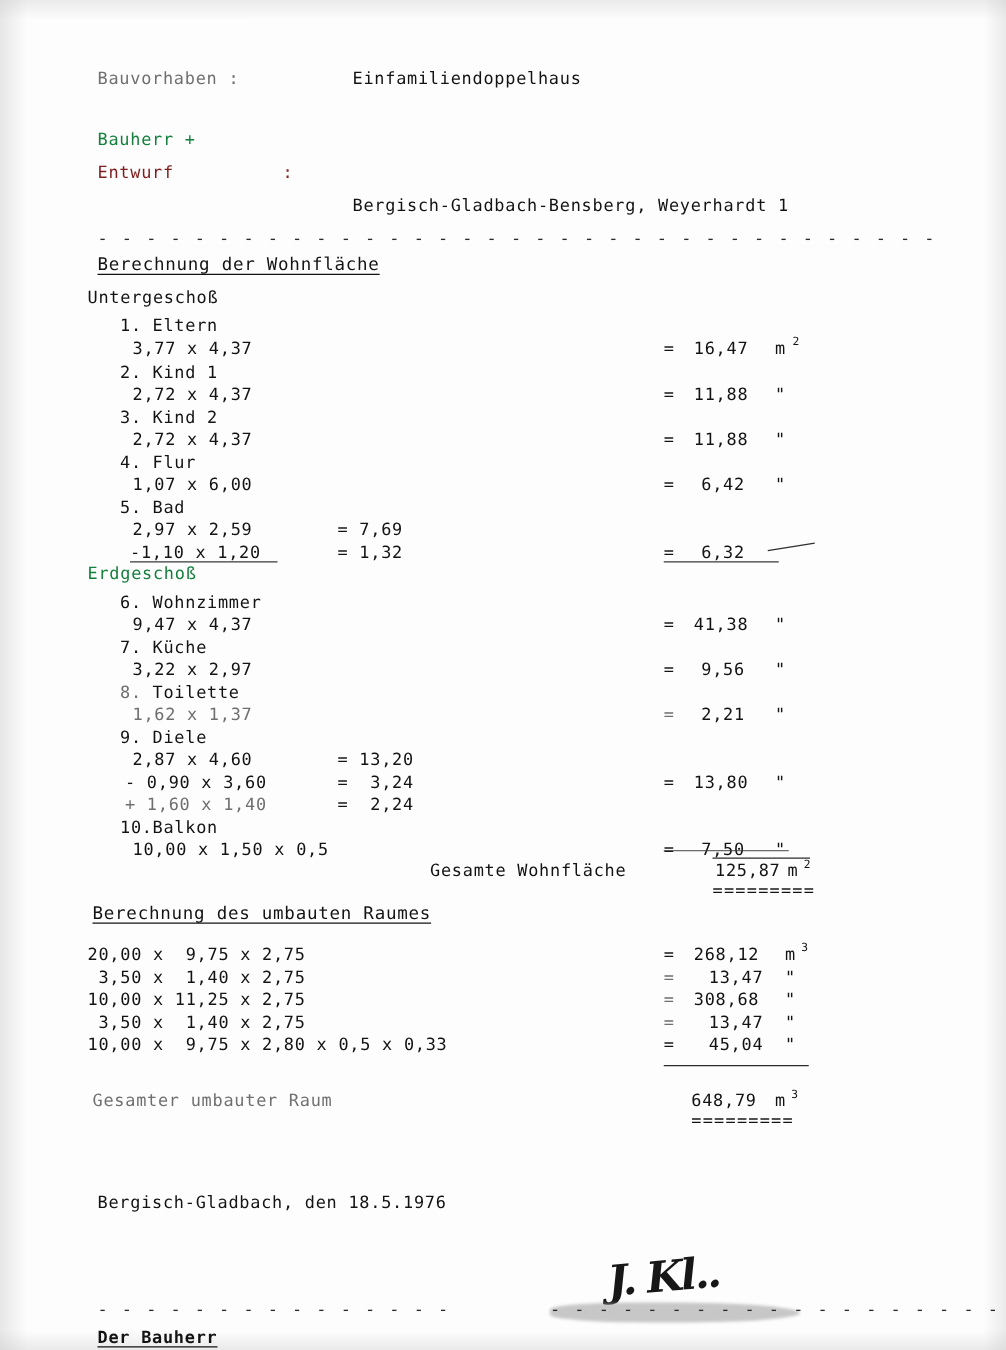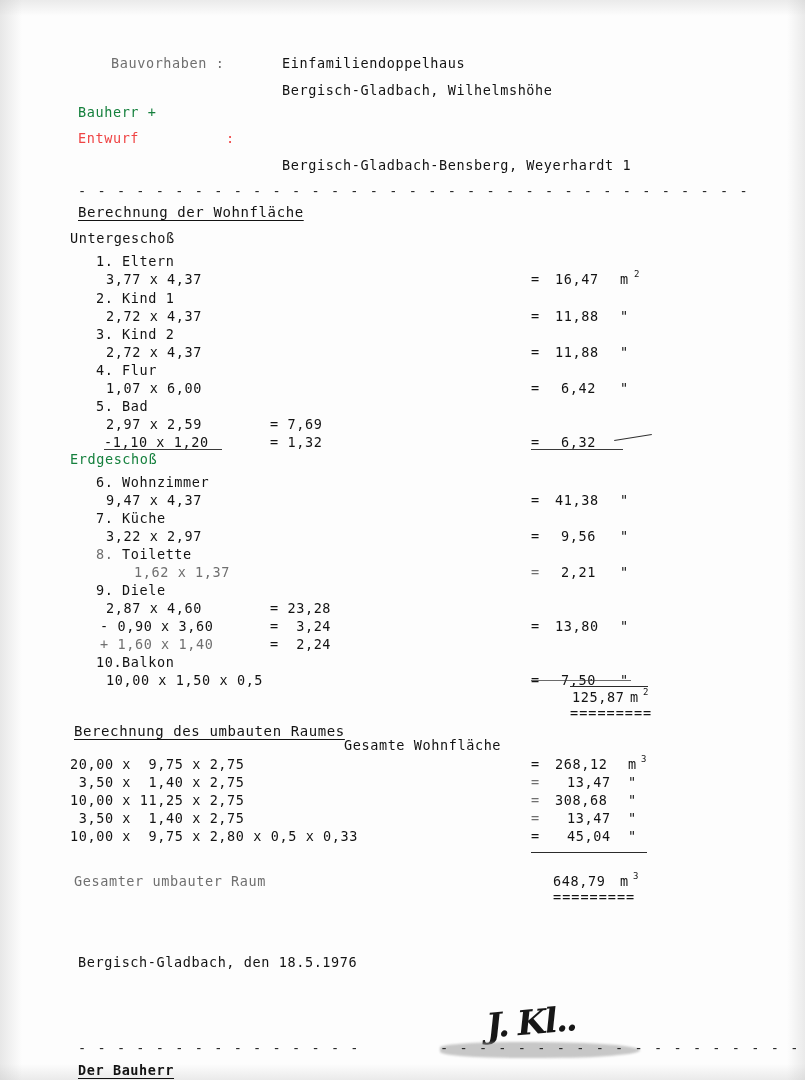--- a/index.html
+++ b/index.html
@@ -41,21 +41,21 @@
     position: absolute;
     white-space: pre;
     font-family: "DejaVu Sans Mono", monospace;
     font-size: 13.5px;
     letter-spacing: 0.6px;
     line-height: 1.05;
     color: #131313;
   }
   .faint { color: #6f6f6f; }
   .vfaint { color: #15803d; }
-  .mid { color: #ef4444; }
+  .mid { color: #7f1d1d; }
   .u { text-decoration: underline; text-underline-offset: 3px; }
   .sup {
     font-size: 9px;
     vertical-align: super;
     letter-spacing: 0;
   }
   .dash-line {
     position: absolute;
     font-family: "DejaVu Sans Mono", monospace;
     font-size: 13.5px;
@@ -91,23 +91,22 @@
     border-radius: 40% 60% 55% 45%;
     filter: blur(1.2px);
   }
 </style>
 </head>
 <body>
 
 <div class="page">
   <div class="doc">
 
-    <div class="t faint" style="left:78px; top:56px;margin-left:33px;">Bauvorhaben :</div>
+    <div class="t faint" style="left:78px; top:56px;">Bauvorhaben :</div>
     <div class="t" style="left:282px; top:56px;">Einfamiliendoppelhaus</div>
-    <div class="t" style="left:282px; top:83px;">Bergisch-Gladbach, Wilhelmshöhe</div>
 
     <div class="t vfaint" style="left:78px; top:105px;">Bauherr +</div>
     <div class="t mid" style="left:78px; top:131px;">Entwurf</div>
     <div class="t mid" style="left:226px; top:131px;">:</div>
     <div class="t" style="left:282px; top:158px;">Bergisch-Gladbach-Bensberg, Weyerhardt 1</div>
 
     <div class="dash-line" style="left:78px; top:183px;">- - - - - - - - - - - - - - - - - - - - - - - - - - - - - - - - - - -</div>
 
     <div class="t u" style="left:78px; top:205px; font-size:14px;">Berechnung der Wohnfläche</div>
 
@@ -166,48 +165,48 @@
 
     <div class="t" style="left:96px; top:511px;">7.</div>
     <div class="t" style="left:122px; top:511px;">Küche</div>
     <div class="t" style="left:106px; top:529px;">3,22 x 2,97</div>
     <div class="t" style="left:531px; top:529px;">=</div>
     <div class="t" style="left:561px; top:529px;">9,56</div>
     <div class="t" style="left:620px; top:529px;">"</div>
 
     <div class="t faint" style="left:96px; top:547px;">8.</div>
     <div class="t" style="left:122px; top:547px;">Toilette</div>
-    <div class="t faint" style="left:106px; top:565px;margin-left:28px;">1,62 x 1,37</div>
+    <div class="t faint" style="left:106px; top:565px;">1,62 x 1,37</div>
     <div class="t faint" style="left:531px; top:565px;">=</div>
     <div class="t" style="left:561px; top:565px;">2,21</div>
     <div class="t" style="left:620px; top:565px;">"</div>
 
     <div class="t" style="left:96px; top:583px;">9.</div>
     <div class="t" style="left:122px; top:583px;">Diele</div>
     <div class="t" style="left:106px; top:601px;">2,87 x 4,60</div>
-    <div class="t" style="left:270px; top:601px;">= 23,28</div>
+    <div class="t" style="left:270px; top:601px;">= 13,20</div>
 
     <div class="t" style="left:100px; top:619px;">- 0,90 x 3,60</div>
     <div class="t" style="left:270px; top:619px;">=  3,24</div>
     <div class="t" style="left:531px; top:619px;">=</div>
     <div class="t" style="left:555px; top:619px;">13,80</div>
     <div class="t" style="left:620px; top:619px;">"</div>
 
     <div class="t faint" style="left:100px; top:637px;">+ 1,60 x 1,40</div>
     <div class="t" style="left:270px; top:637px;">=  2,24</div>
 
     <div class="t" style="left:96px; top:655px;">10.</div>
     <div class="t" style="left:122px; top:655px;">Balkon</div>
     <div class="t" style="left:106px; top:673px;">10,00 x 1,50 x 0,5</div>
     <div class="t" style="left:531px; top:673px;">=</div>
     <div class="t" style="left:561px; top:673px;">7,50</div>
     <div class="t" style="left:620px; top:673px;">"</div>
     <div class="rule thin" style="left:531px; top:680px; width:100px; opacity:.75;"></div>
 
-    <div class="t" style="left:344px; top:690px;margin-top:48px;">Gesamte Wohnfläche</div>
+    <div class="t" style="left:344px; top:690px;">Gesamte Wohnfläche</div>
     <div class="t" style="left:572px; top:690px;">125,87</div>
     <div class="t" style="left:630px; top:690px;">m</div>
     <div class="t sup" style="left:643px; top:688px;">2</div>
     <div class="rule" style="left:570px; top:686px; width:78px;"></div>
     <div class="t" style="left:570px; top:706px; letter-spacing:1px;">=========</div>
 
     <div class="t u" style="left:74px; top:724px; font-size:14px;">Berechnung des umbauten Raumes</div>
 
     <div class="t" style="left:70px; top:757px;">20,00 x  9,75 x 2,75</div>
     <div class="t" style="left:531px; top:757px;">=</div>

